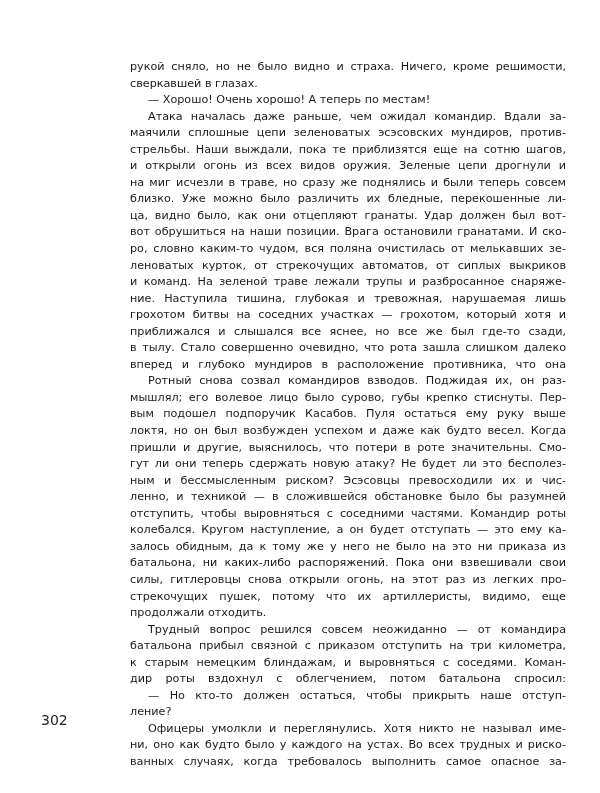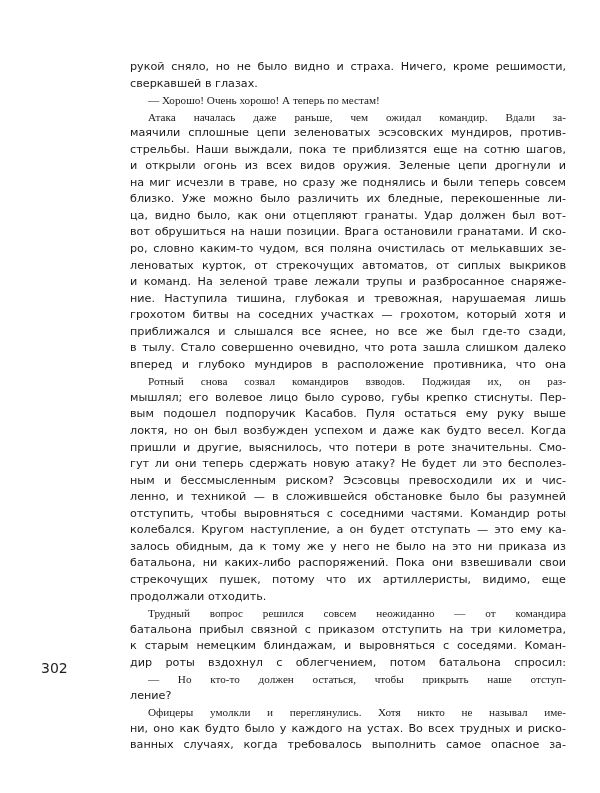--- a/index.html
+++ b/index.html
@@ -9,23 +9,23 @@
   }
   .text-block {
     position: absolute; left: 130px; top: 59px; width: 436px;
     font-size: 11.2px; line-height: 16.55px;
   }
   .line {
     display: block; height: 16.55px; white-space: nowrap;
     text-align: justify; text-align-last: justify; overflow: hidden;
   }
   .line.last { text-align-last: left; }
-  .line.indent { padding-left: 18px; font-family: Liberation Serif, serif; }
+  .line.indent { padding-left: 18px; }
   .page-number {
-    position: absolute; left: 41px; top: 660px;
+    position: absolute; left: 41px; top: 712px;
     font-size: 14px; color: #222; font-family: "DejaVu Sans", sans-serif;
   }
 </style>
 </head>
 <body>
 
 <div class="text-block" id="text-block">
     <span class="line">рукой сняло, но не было видно и страха. Ничего, кроме решимости,</span>
     <span class="line last">сверкавшей в глазах.</span>
     <span class="line indent last">— Хорошо! Очень хорошо! А теперь по местам!</span>
@@ -50,20 +50,21 @@
     <span class="line">вым подошел подпоручик Касабов. Пуля остаться ему руку выше</span>
     <span class="line">локтя, но он был возбужден успехом и даже как будто весел. Когда</span>
     <span class="line">пришли и другие, выяснилось, что потери в роте значительны. Смо-</span>
     <span class="line">гут ли они теперь сдержать новую атаку? Не будет ли это бесполез-</span>
     <span class="line">ным и бессмысленным риском? Эсэсовцы превосходили их и чис-</span>
     <span class="line">ленно, и техникой — в сложившейся обстановке было бы разумней</span>
     <span class="line">отступить, чтобы выровняться с соседними частями. Командир роты</span>
     <span class="line">колебался. Кругом наступление, а он будет отступать — это ему ка-</span>
     <span class="line">залось обидным, да к тому же у него не было на это ни приказа из</span>
     <span class="line">батальона, ни каких-либо распоряжений. Пока они взвешивали свои</span>
+    <span class="line">силы, гитлеровцы снова открыли огонь, на этот раз из легких про-</span>
     <span class="line">стрекочущих пушек, потому что их артиллеристы, видимо, еще</span>
     <span class="line last">продолжали отходить.</span>
     <span class="line indent">Трудный вопрос решился совсем неожиданно — от командира</span>
     <span class="line">батальона прибыл связной с приказом отступить на три километра,</span>
     <span class="line">к старым немецким блиндажам, и выровняться с соседями. Коман-</span>
     <span class="line">дир роты вздохнул с облегчением, потом батальона спросил:</span>
     <span class="line indent">— Но кто-то должен остаться, чтобы прикрыть наше отступ-</span>
     <span class="line last">ление?</span>
     <span class="line indent">Офицеры умолкли и переглянулись. Хотя никто не называл име-</span>
     <span class="line">ни, оно как будто было у каждого на устах. Во всех трудных и риско-</span>

